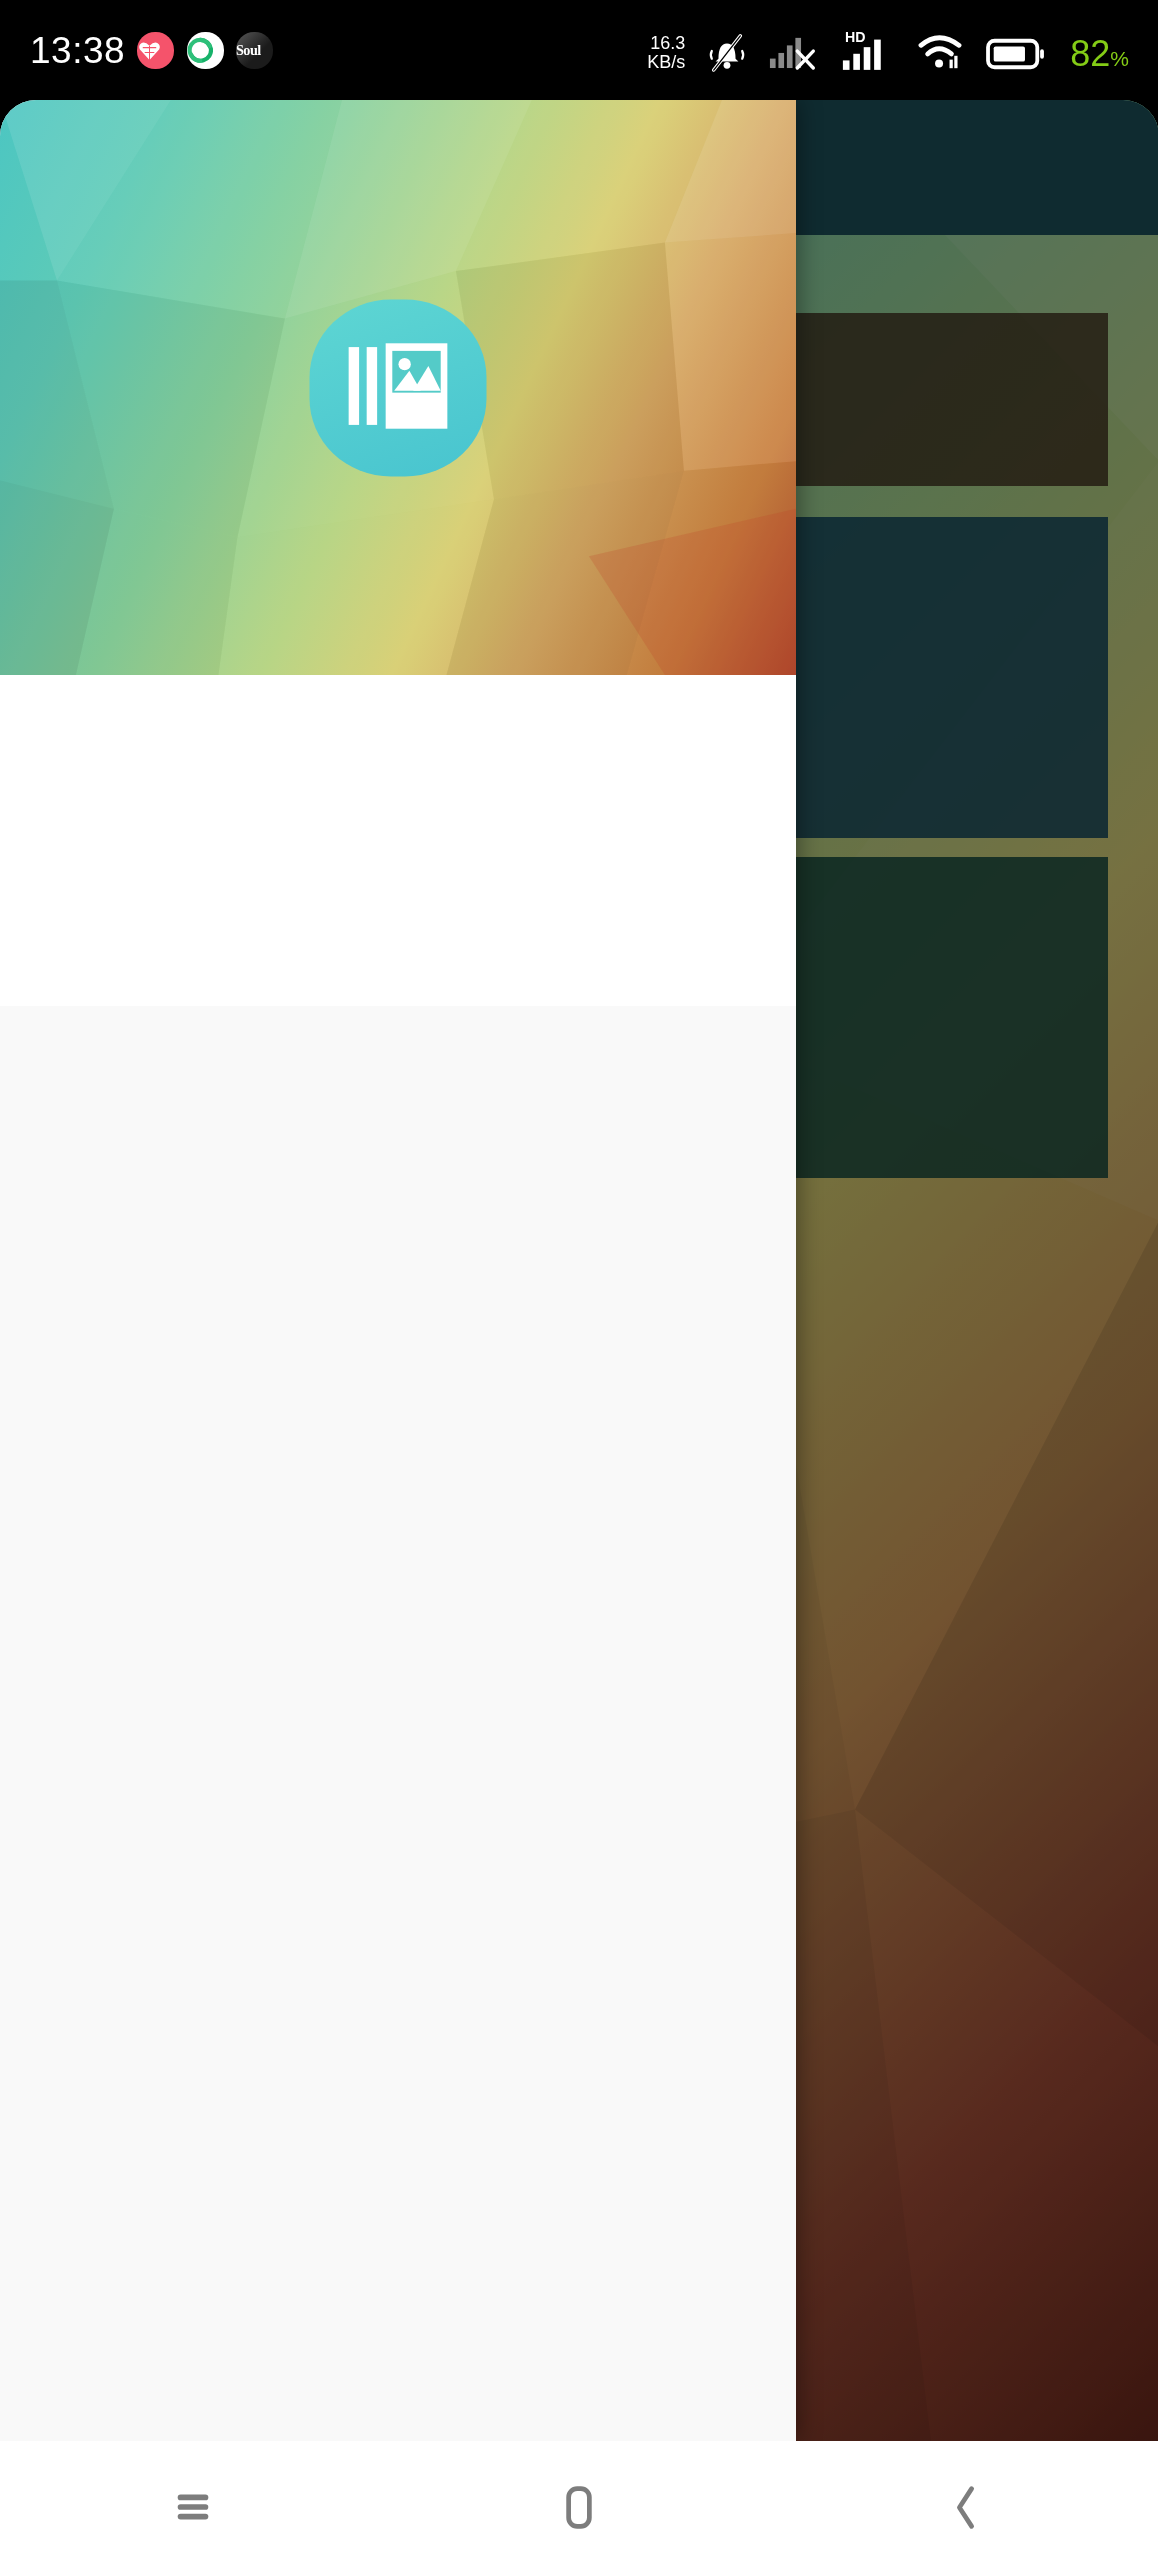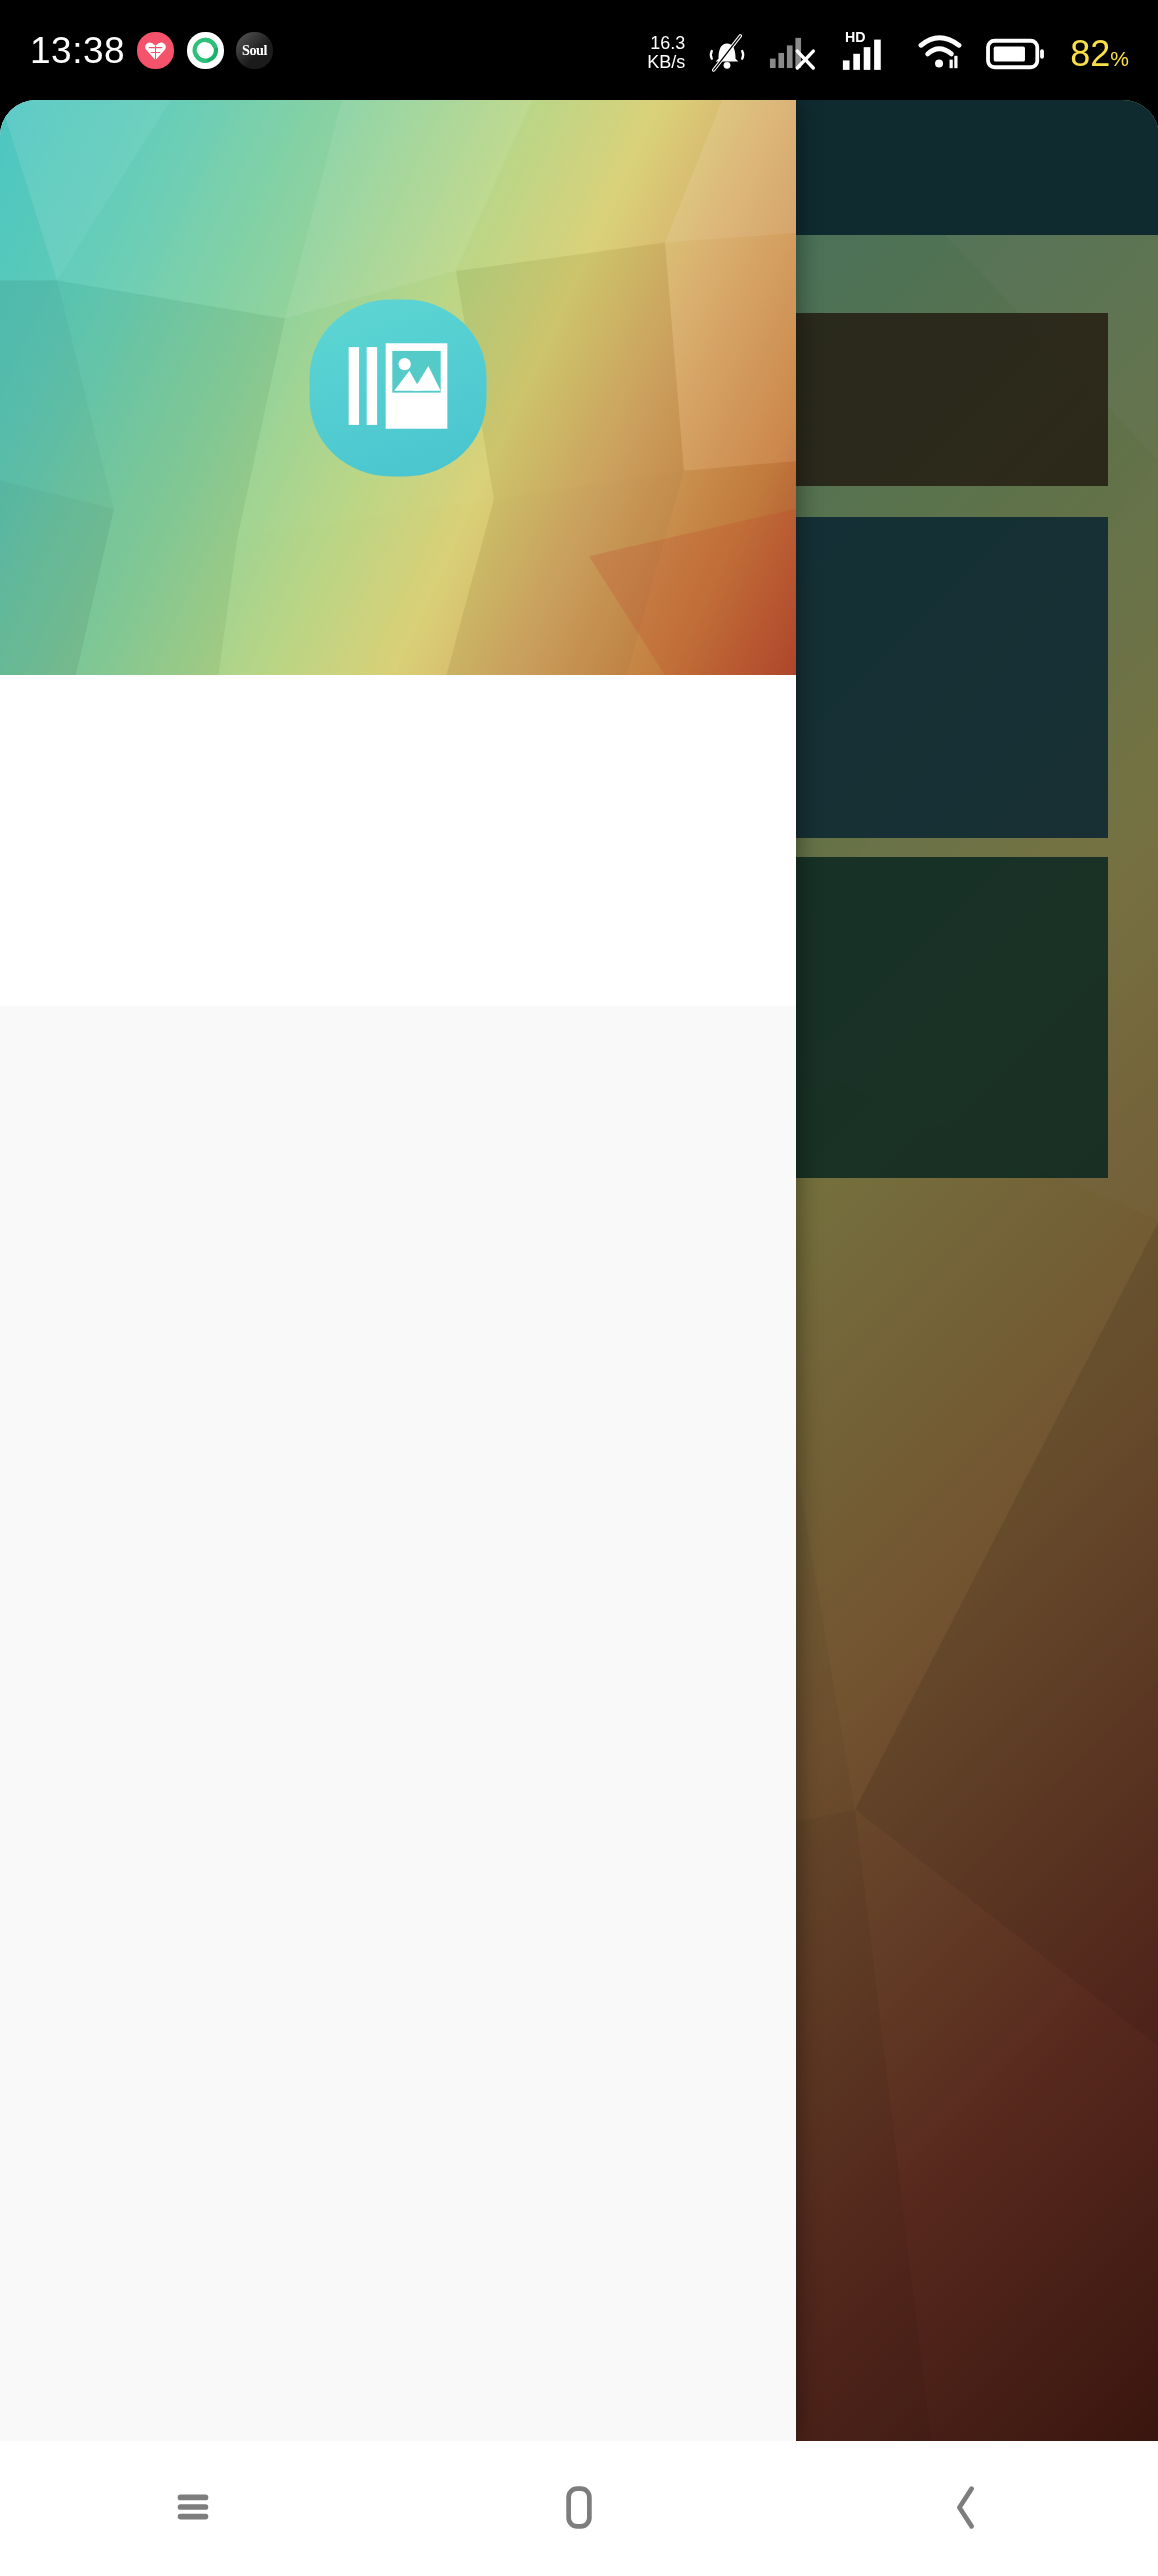--- a/index.html
+++ b/index.html
@@ -47,21 +47,21 @@
     letter-spacing: 0.5px;
     font-weight: 400;
     line-height: 1;
   }
   .sb-appicon {
     width: 37px;
     height: 37px;
     border-radius: 18px;
     display: flex;
     align-items: center;
-    justify-content: center;
+    justify-content: flex-start;
     overflow: hidden;
     flex: none;
   }
   .sb-appicon.pink { background: #f5536b; }
   .sb-appicon.white { background: #ffffff; }
   .sb-appicon.dark { background: linear-gradient(135deg, #5a5a5a, #1b1b1b 60%); }
   .sb-appicon .soul-txt {
     color: #ffffff;
     font-size: 14.2px;
     font-weight: 700;
@@ -78,21 +78,21 @@
   }
   .sb-net {
     color: #fff;
     font-size: 18px;
     line-height: 19px;
     text-align: right;
     font-weight: 400;
   }
   .sb-net span { display: block; }
   .sb-batt-pct {
-    color: #fde047;
+    color: #84cc16;
     font-size: 36px;
     font-weight: 400;
     margin-left: 1.9px;
     line-height: 1;
   }
   .sb-batt-pct sub {
     font-size: 21px;
     vertical-align: baseline;
     bottom: 0;
   }

